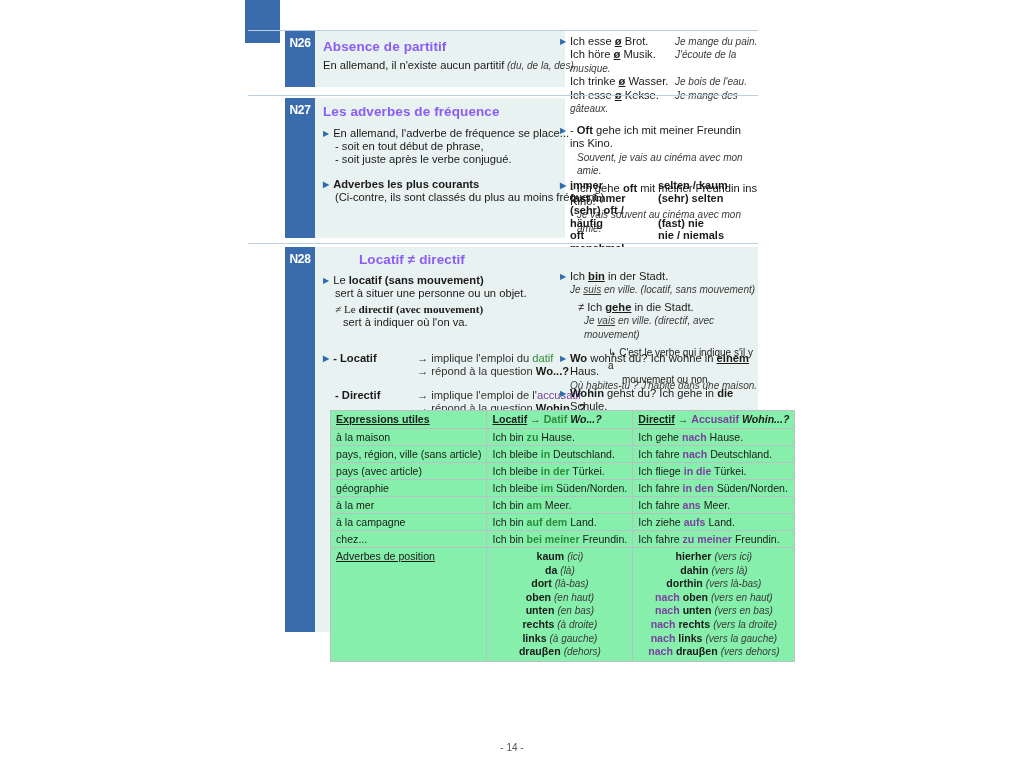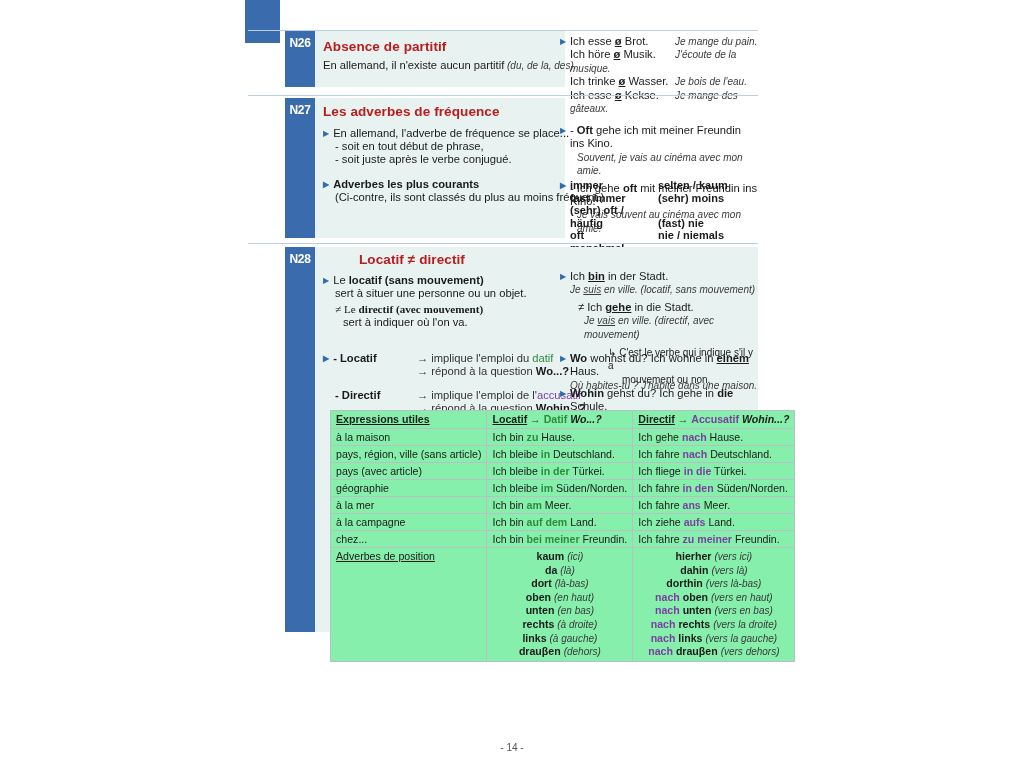--- a/index.html
+++ b/index.html
@@ -35,21 +35,21 @@
     letter-spacing:-0.3px;
     padding-top:5px;
   }
   .panel{
     position:absolute; left:30px; top:0;
     background:#e8f2f1;
     height:100%;
   }
   .sect-title{
     position:absolute;
-    color:#b91c1c; font-weight:bold; font-size:13.5px;
+    color:#8b5cf6; font-weight:bold; font-size:13.5px;
     letter-spacing:0.1px;
   }
 
   .bullet{
     color:#2f6bb0; font-size:8px; line-height:1;
     display:inline-block; vertical-align:middle;
     margin-right:4px;
   }
 
   .txt{ position:absolute; font-size:11.2px; line-height:13.4px; color:#1a1a1a; white-space:nowrap; }
@@ -153,21 +153,21 @@
       <span class="bullet" style="position:absolute; left:-10px; top:3px;">▶</span>
       <div><span>- </span><span class="b">Oft</span><span> gehe ich mit meiner Freundin ins Kino.</span></div>
       <div class="fr" style="margin-left:7px;">Souvent, je vais au cinéma avec mon amie.</div>
       <div style="margin-top:4px;"><span>- Ich gehe </span><span class="b">oft</span><span> mit meiner Freundin ins Kino.</span></div>
       <div class="fr" style="margin-left:7px;">Je vais souvent au cinéma avec mon amie.</div>
     </div>
 
     <div class="adv-list" style="left:285px; top:81px;">
       <span class="bullet" style="position:absolute; left:-10px; top:3px;">▶</span>
       <div><span class="c1">immer</span><span>selten / kaum</span></div>
-      <div><span class="c1">fast immer</span><span>(sehr) moins</span></div>
+      <div><span class="c1">fast immer</span><span>(sehr) selten</span></div>
       <div><span class="c1">(sehr) oft / häufig</span><span>(fast) nie</span></div>
       <div><span class="c1">oft</span><span>nie / niemals</span></div>
       <div><span class="c1">manchmal</span><span></span></div>
     </div>
   </div>
 
   <div class="sep-line" style="left:248px; top:243px; width:510px;"></div>
   <div class="section" style="left:285px; top:247px; width:473px; height:385px;">
     <div class="tag" style="height:385px;">N28</div>
     <div class="panel" style="width:443px;"></div>

